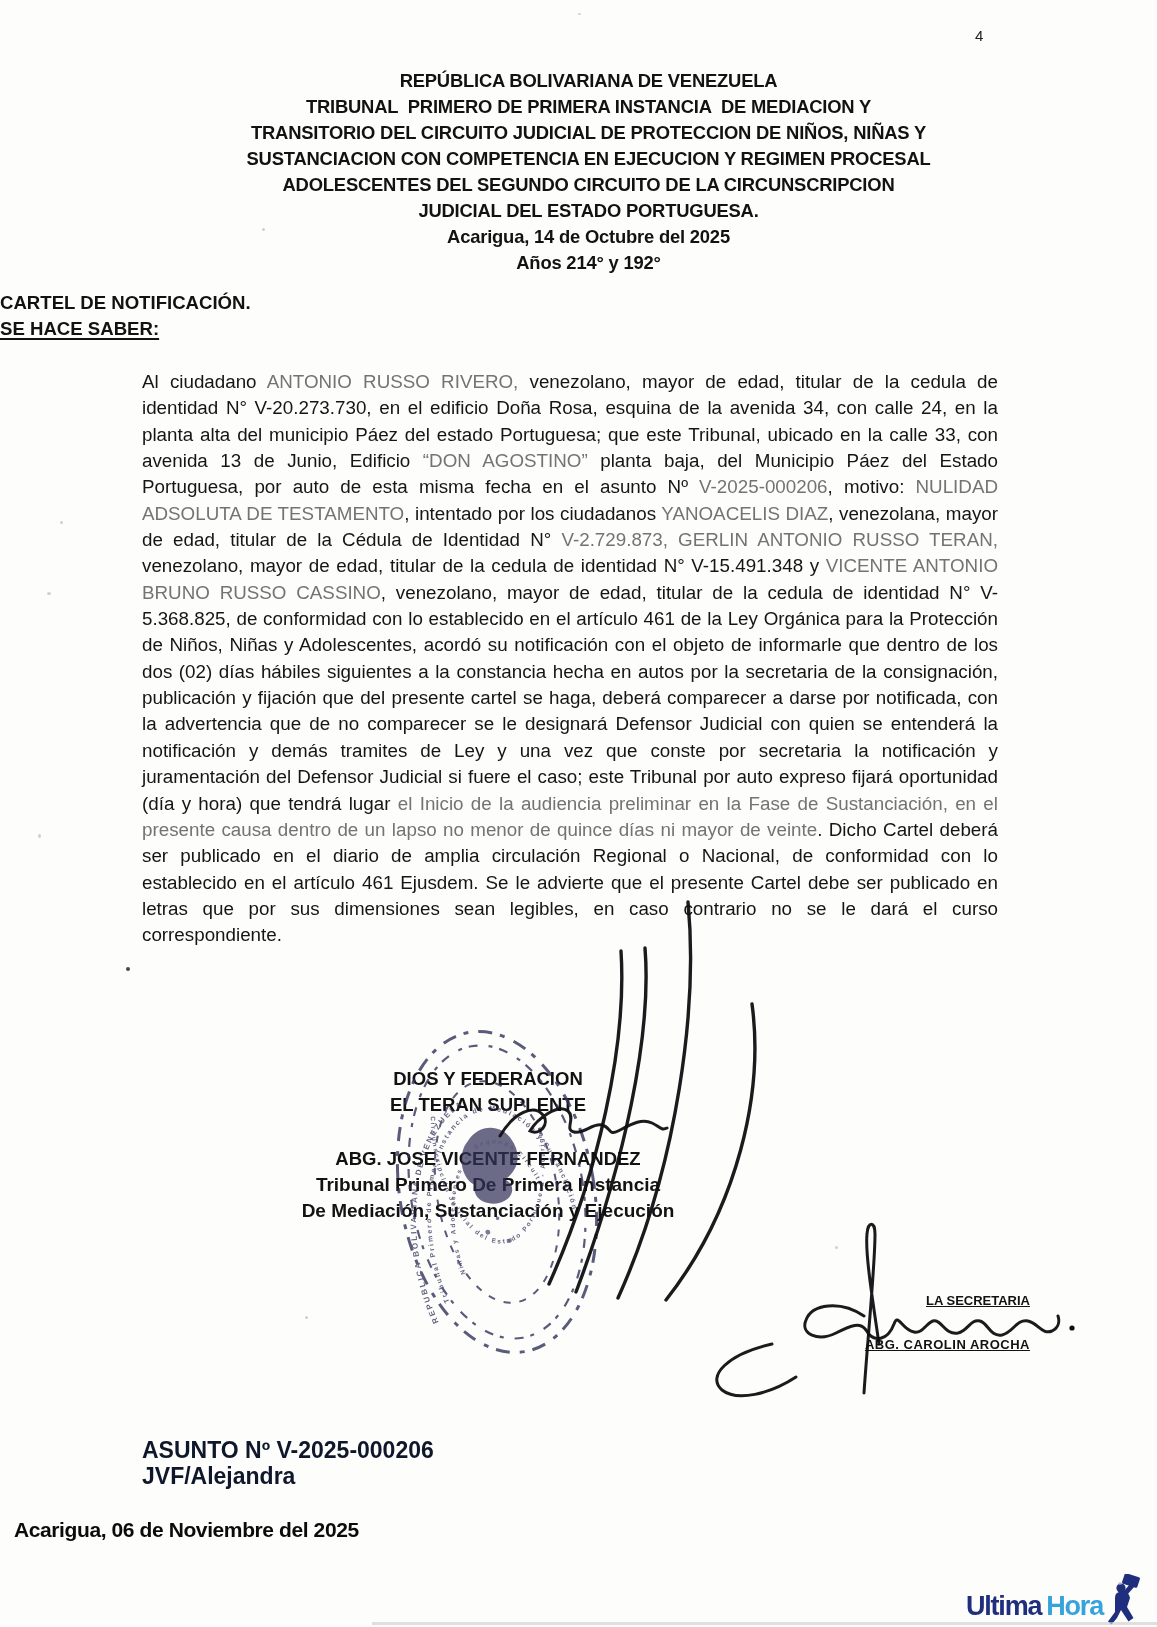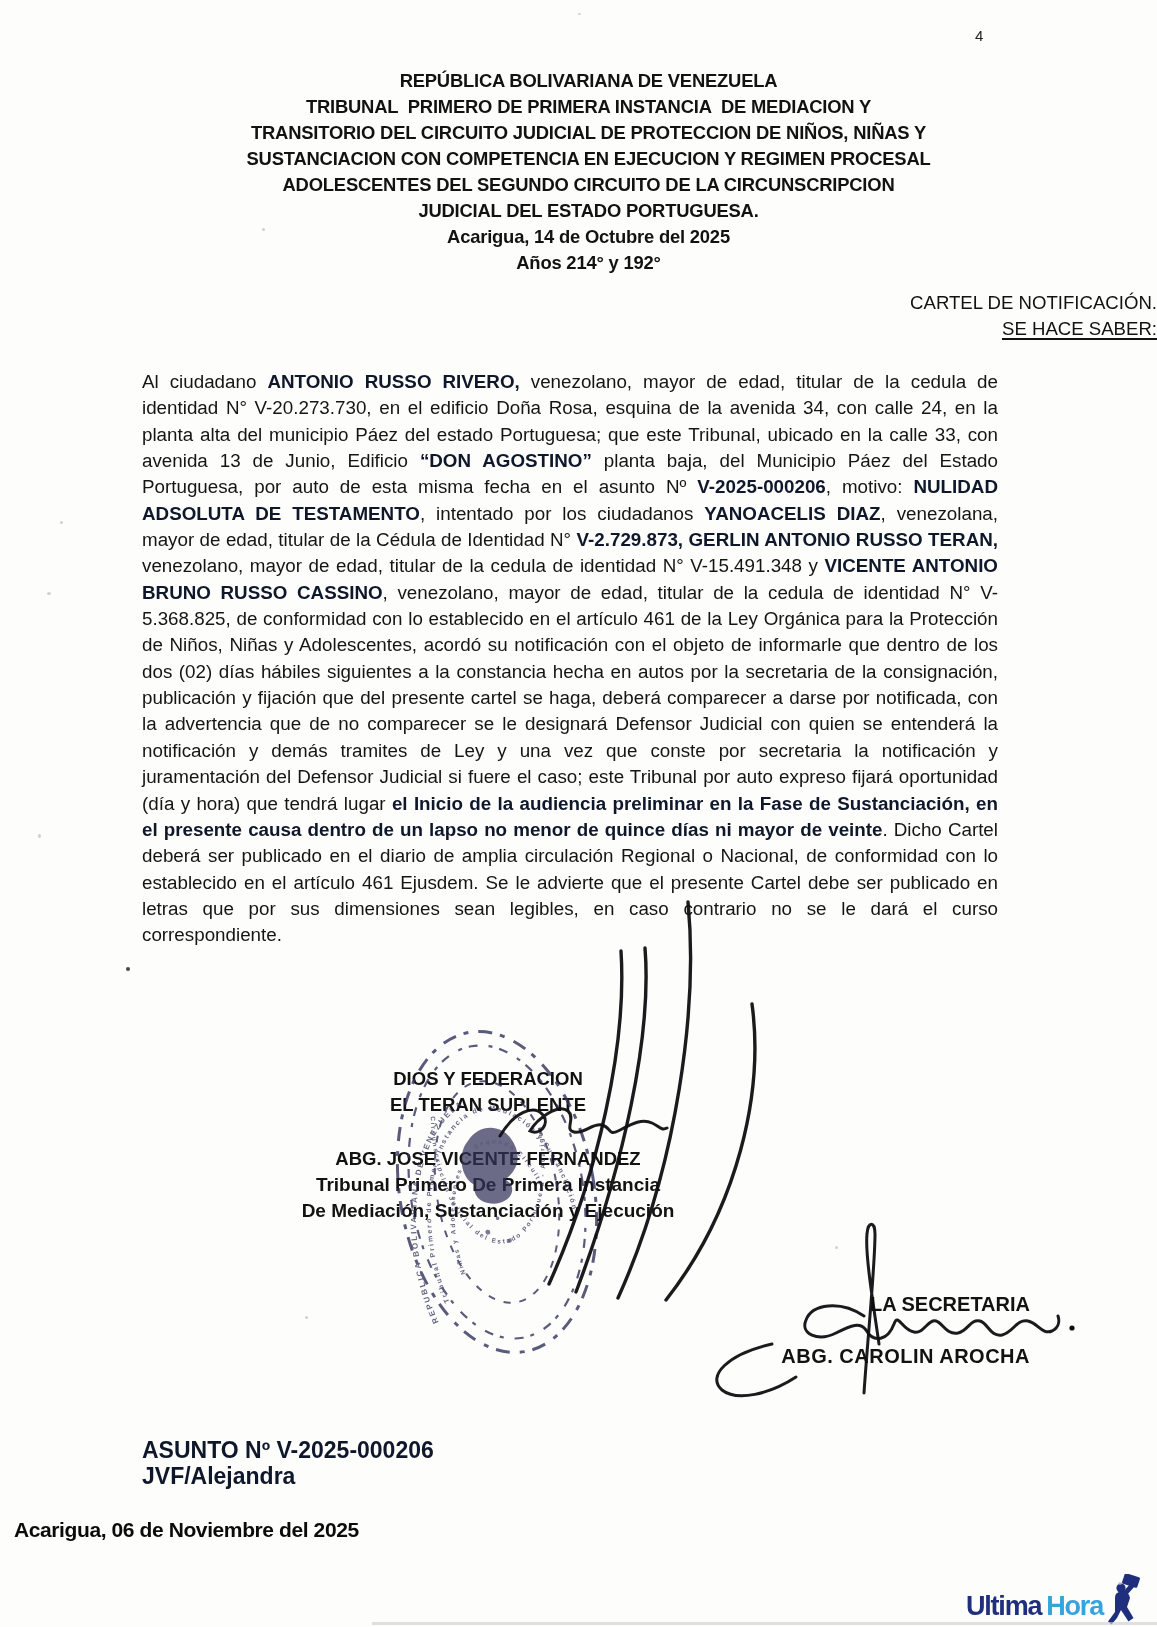--- a/index.html
+++ b/index.html
@@ -14,36 +14,36 @@
   body{font-family:"Liberation Sans","DejaVu Sans",sans-serif;color:var(--ink);}
   .page{
     position:relative;width:1157px;height:1627px;background:#fdfdfc;overflow:hidden;
   }
   .page-number{position:absolute;left:975px;top:27px;font-size:15px;color:#222;}
   .doc-header{
     position:absolute;left:10px;top:68px;width:1157px;text-align:center;
     font-weight:700;font-size:18.4px;line-height:26px;letter-spacing:-0.2px;color:#121212;
   }
   .h-line{white-space:pre;}
-  .notice-block{position:absolute;left:0;top:290px;width:1157px;text-align:right;font-weight:400;font-size:18.6px;line-height:26px;color:#121212;}
+  .notice-block{position:absolute;left:0;top:290px;width:1157px;text-align:left;font-weight:700;font-size:18.6px;line-height:26px;color:#121212;}
   .n-subtitle{text-decoration:underline;text-decoration-thickness:2px;text-underline-offset:3px;}
   .body-text{
     position:absolute;left:142px;top:369px;width:856px;
     font-size:18.8px;line-height:26.35px;text-align:justify;color:#151515;
   }
-  .body-text strong{font-weight:700;color:#0f172a;}
+  .body-text strong{font-weight:400;color:#737373;}
   .judge-block{
     position:absolute;left:0;top:1066px;width:976px;text-align:center;
     font-weight:700;color:#121212;font-size:18.5px;line-height:26px;
   }
   .judge-block .jb-gap{height:28px;}
   .judge-block .court-line{font-size:19px;}
   .secretary-block{
     position:absolute;right:127px;top:1293px;text-align:right;
-    font-weight:700;color:#121212;font-size:20px;
+    font-weight:700;color:#121212;font-size:13px;text-decoration:underline;
   }
   .secretary-block .sec-name{margin-top:29px;letter-spacing:0.5px;}
   .reference-block{
     position:absolute;left:142px;top:1437px;font-weight:700;font-size:23px;line-height:26px;color:#0f172a;
   }
   .doc-footer-date{
     position:absolute;left:14px;top:1518px;font-weight:700;font-size:21px;letter-spacing:-0.4px;color:#0b0b0b;
   }
   .logo{
     position:absolute;right:16px;top:1574px;display:flex;align-items:flex-end;gap:4px;

